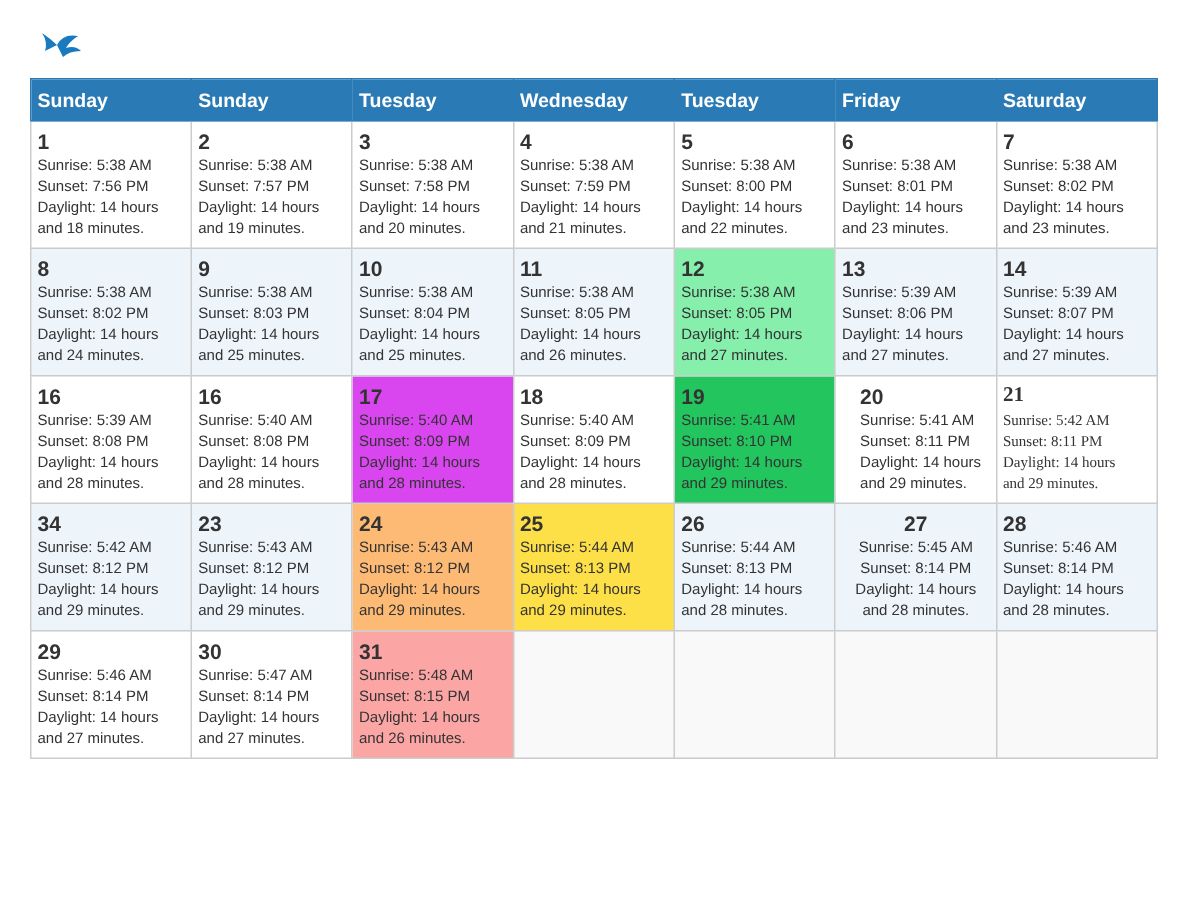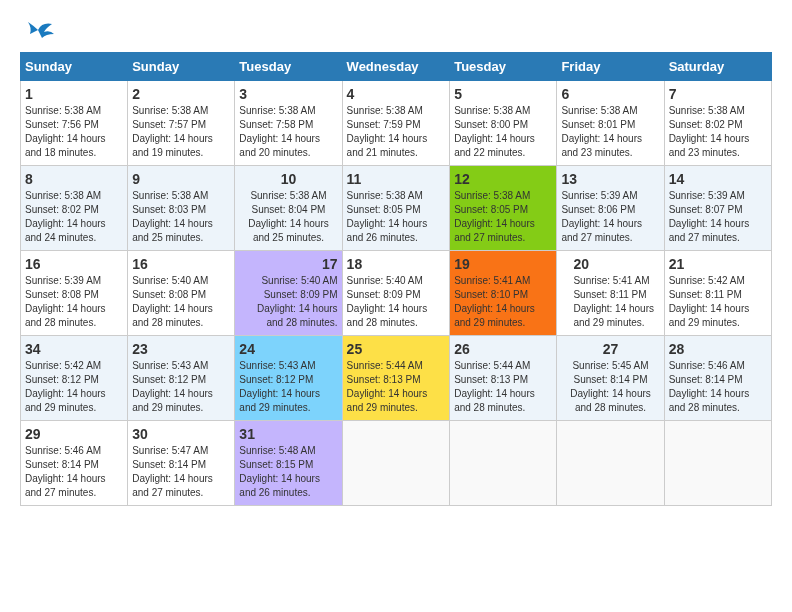--- a/index.html
+++ b/index.html
@@ -141,29 +141,29 @@
       </tr>
       <tr>
         <td style="background: rgb(237, 244, 250);">
           <span class="day-num">8</span>
           <div class="day-info">Sunrise: 5:38 AM<br>Sunset: 8:02 PM<br>Daylight: 14 hours<br>and 24 minutes.</div>
         </td>
         <td style="background: rgb(237, 244, 250);">
           <span class="day-num">9</span>
           <div class="day-info">Sunrise: 5:38 AM<br>Sunset: 8:03 PM<br>Daylight: 14 hours<br>and 25 minutes.</div>
         </td>
-        <td style="background: rgb(237, 244, 250); text-align: center;">
+        <td style="background: rgb(237, 244, 250);">
           <span class="day-num">10</span>
           <div class="day-info">Sunrise: 5:38 AM<br>Sunset: 8:04 PM<br>Daylight: 14 hours<br>and 25 minutes.</div>
         </td>
         <td style="background: rgb(237, 244, 250);">
           <span class="day-num">11</span>
           <div class="day-info">Sunrise: 5:38 AM<br>Sunset: 8:05 PM<br>Daylight: 14 hours<br>and 26 minutes.</div>
         </td>
-        <td style="background: #84cc16;">
+        <td style="background: #86efac;">
           <span class="day-num">12</span>
           <div class="day-info">Sunrise: 5:38 AM<br>Sunset: 8:05 PM<br>Daylight: 14 hours<br>and 27 minutes.</div>
         </td>
         <td style="background: rgb(237, 244, 250);">
           <span class="day-num">13</span>
           <div class="day-info">Sunrise: 5:39 AM<br>Sunset: 8:06 PM<br>Daylight: 14 hours<br>and 27 minutes.</div>
         </td>
         <td style="background: rgb(237, 244, 250);">
           <span class="day-num">14</span>
           <div class="day-info">Sunrise: 5:39 AM<br>Sunset: 8:07 PM<br>Daylight: 14 hours<br>and 27 minutes.</div>
@@ -171,51 +171,51 @@
       </tr>
       <tr>
         <td style="background: rgb(255, 255, 255);">
           <span class="day-num">16</span>
           <div class="day-info">Sunrise: 5:39 AM<br>Sunset: 8:08 PM<br>Daylight: 14 hours<br>and 28 minutes.</div>
         </td>
         <td style="background: rgb(255, 255, 255);">
           <span class="day-num">16</span>
           <div class="day-info">Sunrise: 5:40 AM<br>Sunset: 8:08 PM<br>Daylight: 14 hours<br>and 28 minutes.</div>
         </td>
-        <td style="background: #c4b5fd; text-align: right;">
+        <td style="background: #d946ef;">
           <span class="day-num">17</span>
           <div class="day-info">Sunrise: 5:40 AM<br>Sunset: 8:09 PM<br>Daylight: 14 hours<br>and 28 minutes.</div>
         </td>
         <td style="background: rgb(255, 255, 255);">
           <span class="day-num">18</span>
           <div class="day-info">Sunrise: 5:40 AM<br>Sunset: 8:09 PM<br>Daylight: 14 hours<br>and 28 minutes.</div>
         </td>
-        <td style="background: #f97316;">
+        <td style="background: #22c55e;">
           <span class="day-num">19</span>
           <div class="day-info">Sunrise: 5:41 AM<br>Sunset: 8:10 PM<br>Daylight: 14 hours<br>and 29 minutes.</div>
         </td>
         <td style="background: rgb(255, 255, 255); padding-left: 16px;">
           <span class="day-num">20</span>
           <div class="day-info">Sunrise: 5:41 AM<br>Sunset: 8:11 PM<br>Daylight: 14 hours<br>and 29 minutes.</div>
         </td>
-        <td style="background: rgb(255, 255, 255);">
+        <td style="background: rgb(255, 255, 255); font-family: Liberation Serif, serif;">
           <span class="day-num">21</span>
           <div class="day-info">Sunrise: 5:42 AM<br>Sunset: 8:11 PM<br>Daylight: 14 hours<br>and 29 minutes.</div>
         </td>
       </tr>
       <tr>
         <td style="background: rgb(237, 244, 250);">
           <span class="day-num">34</span>
           <div class="day-info">Sunrise: 5:42 AM<br>Sunset: 8:12 PM<br>Daylight: 14 hours<br>and 29 minutes.</div>
         </td>
         <td style="background: rgb(237, 244, 250);">
           <span class="day-num">23</span>
           <div class="day-info">Sunrise: 5:43 AM<br>Sunset: 8:12 PM<br>Daylight: 14 hours<br>and 29 minutes.</div>
         </td>
-        <td style="background: #7dd3fc;">
+        <td style="background: #fdba74;">
           <span class="day-num">24</span>
           <div class="day-info">Sunrise: 5:43 AM<br>Sunset: 8:12 PM<br>Daylight: 14 hours<br>and 29 minutes.</div>
         </td>
         <td style="background: #fde047;">
           <span class="day-num">25</span>
           <div class="day-info">Sunrise: 5:44 AM<br>Sunset: 8:13 PM<br>Daylight: 14 hours<br>and 29 minutes.</div>
         </td>
         <td style="background: rgb(237, 244, 250);">
           <span class="day-num">26</span>
           <div class="day-info">Sunrise: 5:44 AM<br>Sunset: 8:13 PM<br>Daylight: 14 hours<br>and 28 minutes.</div>
@@ -231,21 +231,21 @@
       </tr>
       <tr>
         <td style="background: rgb(255, 255, 255); margin-left: 40px;">
           <span class="day-num">29</span>
           <div class="day-info">Sunrise: 5:46 AM<br>Sunset: 8:14 PM<br>Daylight: 14 hours<br>and 27 minutes.</div>
         </td>
         <td style="background: rgb(255, 255, 255);">
           <span class="day-num">30</span>
           <div class="day-info">Sunrise: 5:47 AM<br>Sunset: 8:14 PM<br>Daylight: 14 hours<br>and 27 minutes.</div>
         </td>
-        <td style="background: #c4b5fd;">
+        <td style="background: #fca5a5;">
           <span class="day-num">31</span>
           <div class="day-info">Sunrise: 5:48 AM<br>Sunset: 8:15 PM<br>Daylight: 14 hours<br>and 26 minutes.</div>
         </td>
         <td class="empty-cell"></td>
         <td class="empty-cell"></td>
         <td class="empty-cell"></td>
         <td class="empty-cell"></td>
       </tr>
     </tbody>
 </table>

